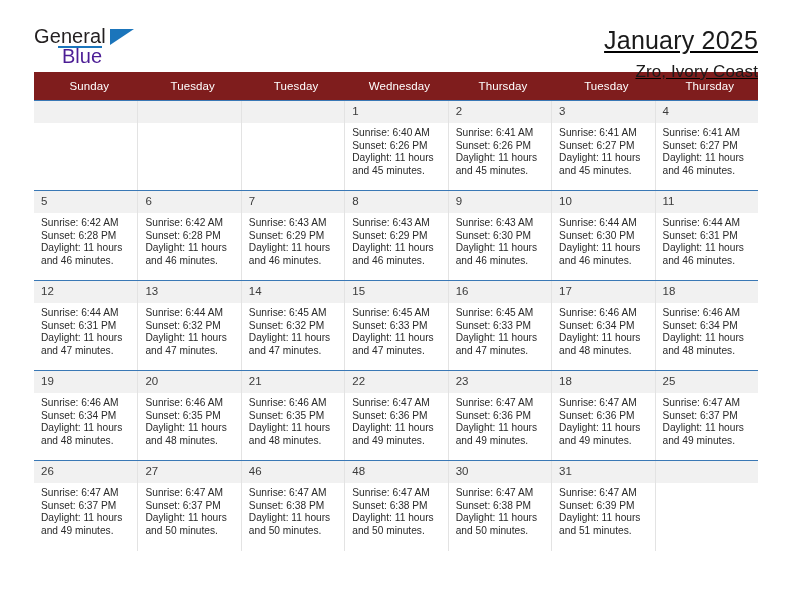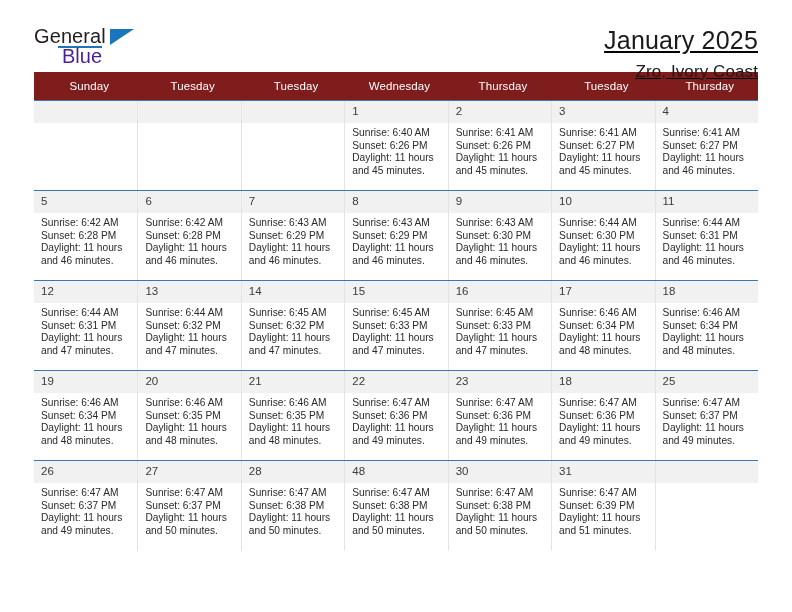--- a/index.html
+++ b/index.html
@@ -490,21 +490,21 @@
               <div class="details">
                 <div>Sunrise: 6:47 AM</div>
                 <div>Sunset: 6:37 PM</div>
                 <div>Daylight: 11 hours</div>
                 <div>and 50 minutes.</div>
               </div>
             </div>
           </td>
           <td>
             <div class="cell-inner">
-              <div class="daynum">28</div>
+              <div class="daynum">46</div>
               <div class="details">
                 <div>Sunrise: 6:47 AM</div>
                 <div>Sunset: 6:38 PM</div>
                 <div>Daylight: 11 hours</div>
                 <div>and 50 minutes.</div>
               </div>
             </div>
           </td>
           <td>
             <div class="cell-inner">

